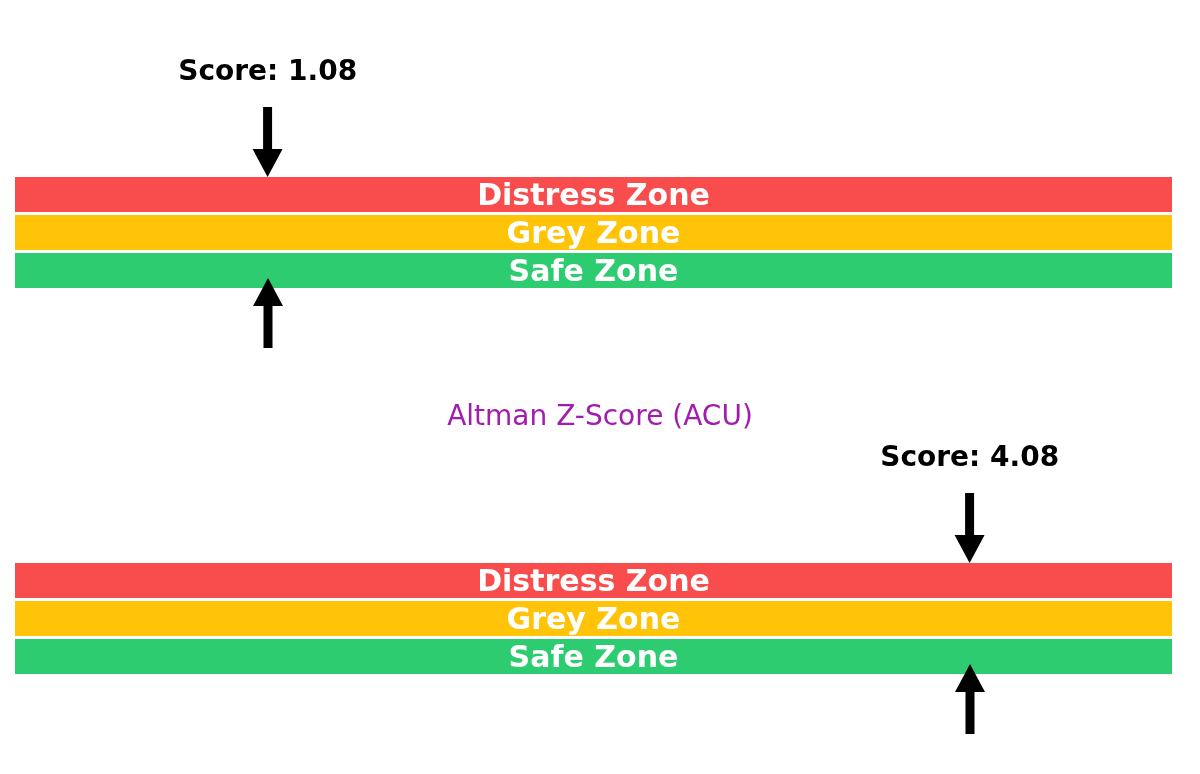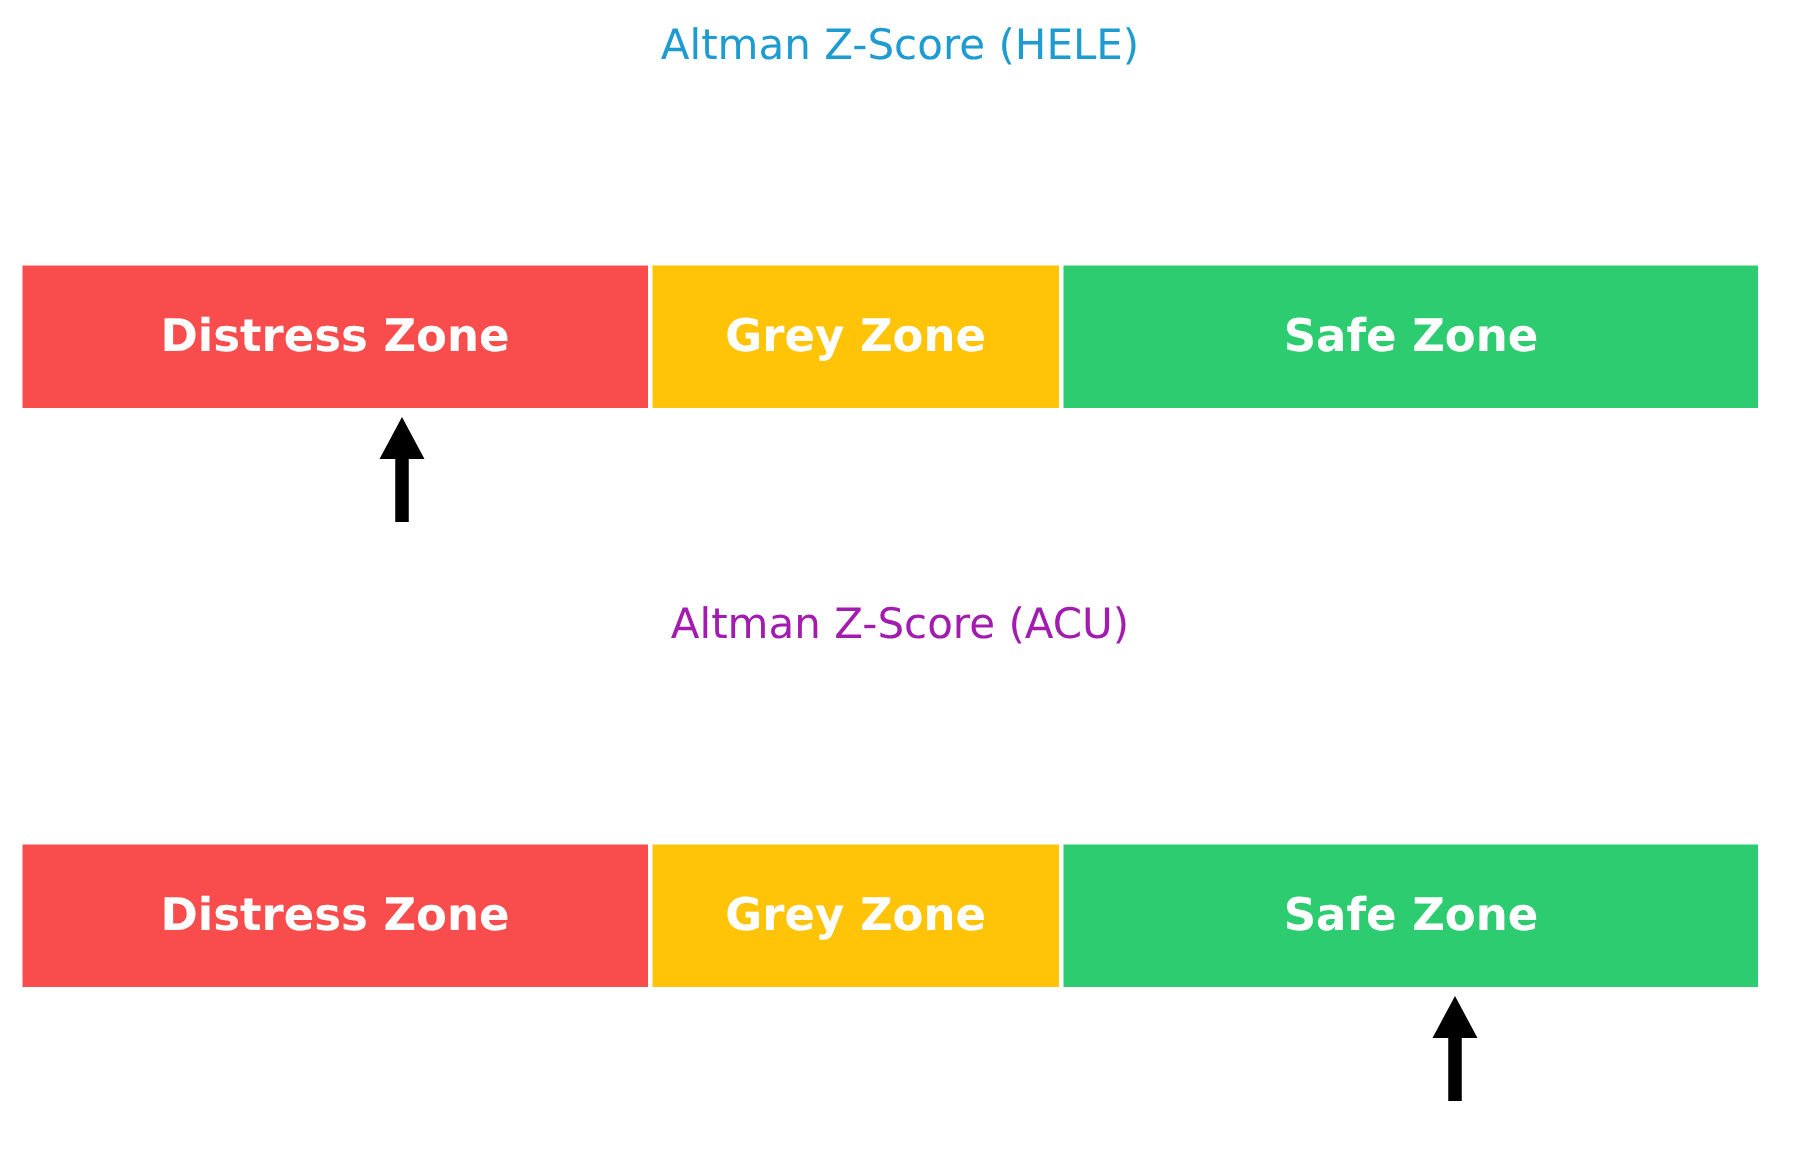--- a/index.html
+++ b/index.html
@@ -33,20 +33,21 @@
     height: 100%;
   }
   .bar {
     position: absolute;
     left: 0;
     right: 13px;
     top: 177px;
     height: 95px;
     display: flex;
     gap: 3px;
+    flex-direction: column;
   }
   .zone {
     flex-basis: 0;
     display: flex;
     align-items: center;
     justify-content: center;
   }
   .zone-label {
     color: #ffffff;
     font-size: 30px;
@@ -69,22 +70,27 @@
     line-height: 34px;
     white-space: nowrap;
   }
   .arrow-svg { display: block; }
   .marker-above .arrow-svg { margin-top: 19px; }
 </style>
 </head>
 <body>
 
 <section class="chart" style="top:0;">
-  <h2 class="chart-title" style="color: rgb(30, 156, 210);">Altman Z-Score (HELE)</h2>
   <div class="plot">
+    <div class="marker marker-above" style="left: 21.6%;">
+      <div class="score-label">Score: 1.08</div>
+      <svg class="arrow-svg" width="36" height="70" viewBox="0 0 36 70">
+        <path d="M13.5 0 H22.5 V42 H33 L18 70 L3 42 H13.5 Z" fill="#000000"></path>
+      </svg>
+    </div>
     <div class="bar">
       <div class="zone" style="flex-grow: 1.81; background: rgb(249, 77, 77);">
         <span class="zone-label">Distress Zone</span>
       </div>
       <div class="zone" style="flex-grow: 1.18; background: rgb(255, 196, 8);">
         <span class="zone-label">Grey Zone</span>
       </div>
       <div class="zone" style="flex-grow: 2.01; background: rgb(46, 204, 113);">
         <span class="zone-label">Safe Zone</span>
       </div>
@@ -93,20 +99,26 @@
       <svg class="arrow-svg" width="36" height="70" viewBox="0 0 36 70">
         <path d="M13.5 70 H22.5 V28 H33 L18 0 L3 28 H13.5 Z" fill="#000000"></path>
       </svg>
     </div>
   </div>
 </section>
 
 <section class="chart" style="top:386px;">
   <h2 class="chart-title" style="color: #a21caf;">Altman Z-Score (ACU)</h2>
   <div class="plot">
+    <div class="marker marker-above" style="left: 81.6%;">
+      <div class="score-label">Score: 4.08</div>
+      <svg class="arrow-svg" width="36" height="70" viewBox="0 0 36 70">
+        <path d="M13.5 0 H22.5 V42 H33 L18 70 L3 42 H13.5 Z" fill="#000000"></path>
+      </svg>
+    </div>
     <div class="bar">
       <div class="zone" style="flex-grow: 1.81; background: rgb(249, 77, 77);">
         <span class="zone-label">Distress Zone</span>
       </div>
       <div class="zone" style="flex-grow: 1.18; background: rgb(255, 196, 8);">
         <span class="zone-label">Grey Zone</span>
       </div>
       <div class="zone" style="flex-grow: 2.01; background: rgb(46, 204, 113);">
         <span class="zone-label">Safe Zone</span>
       </div>

